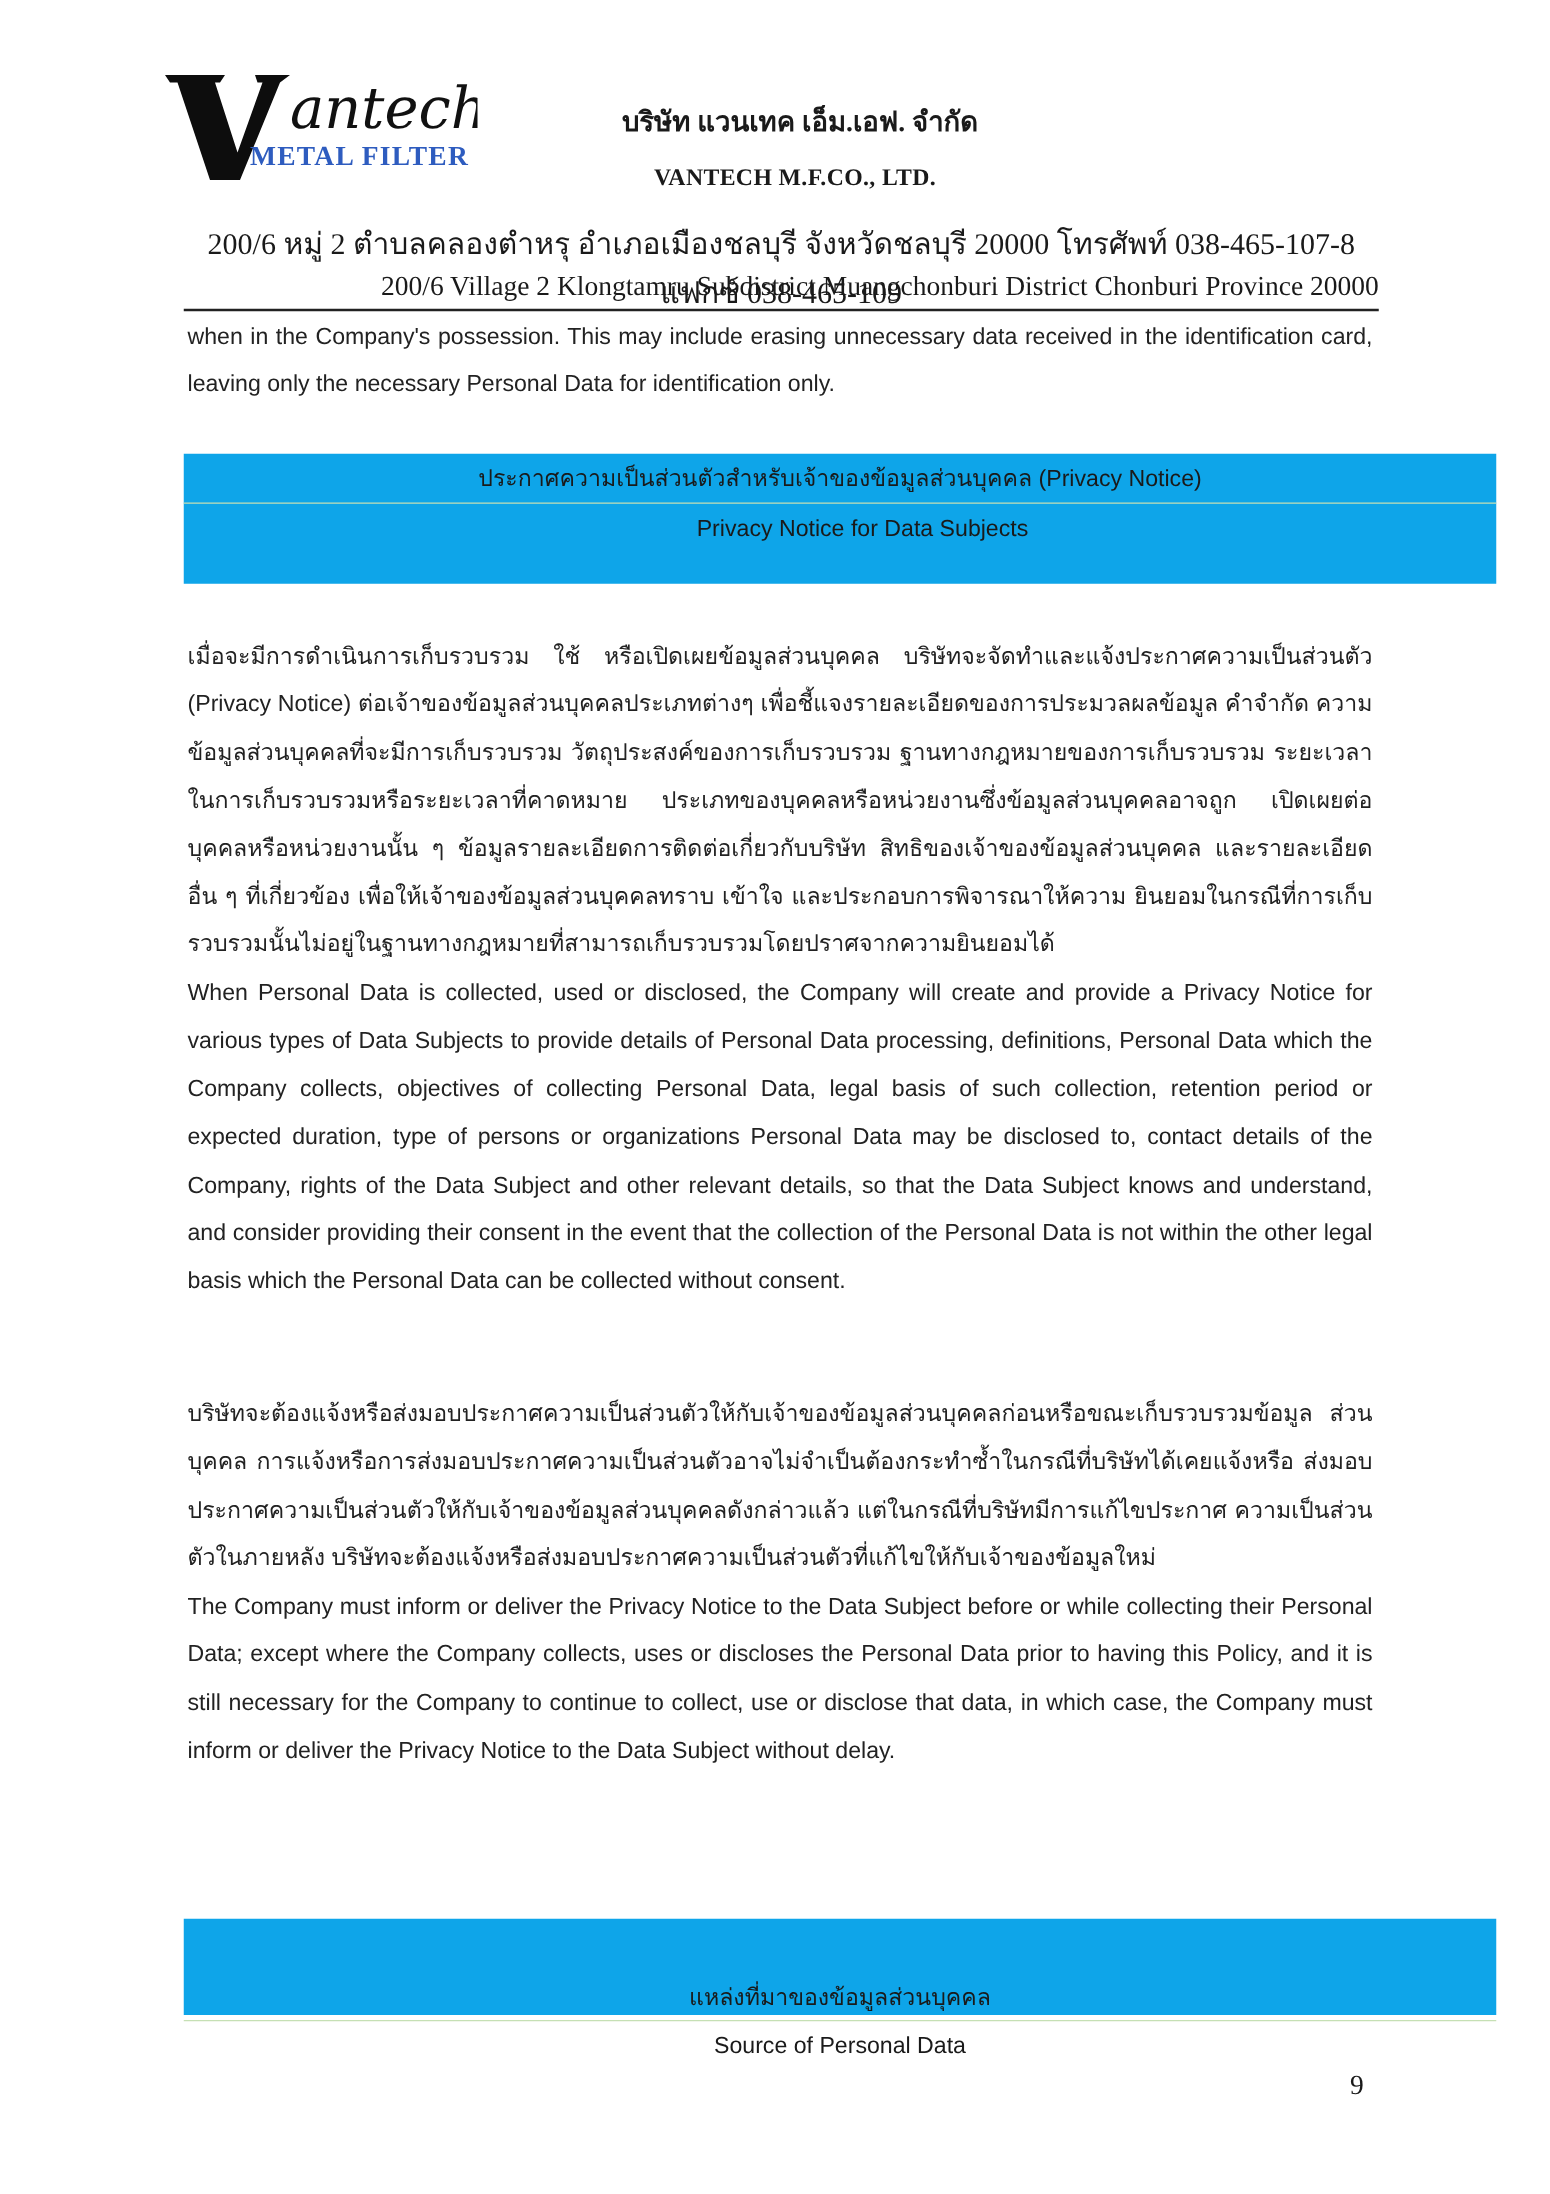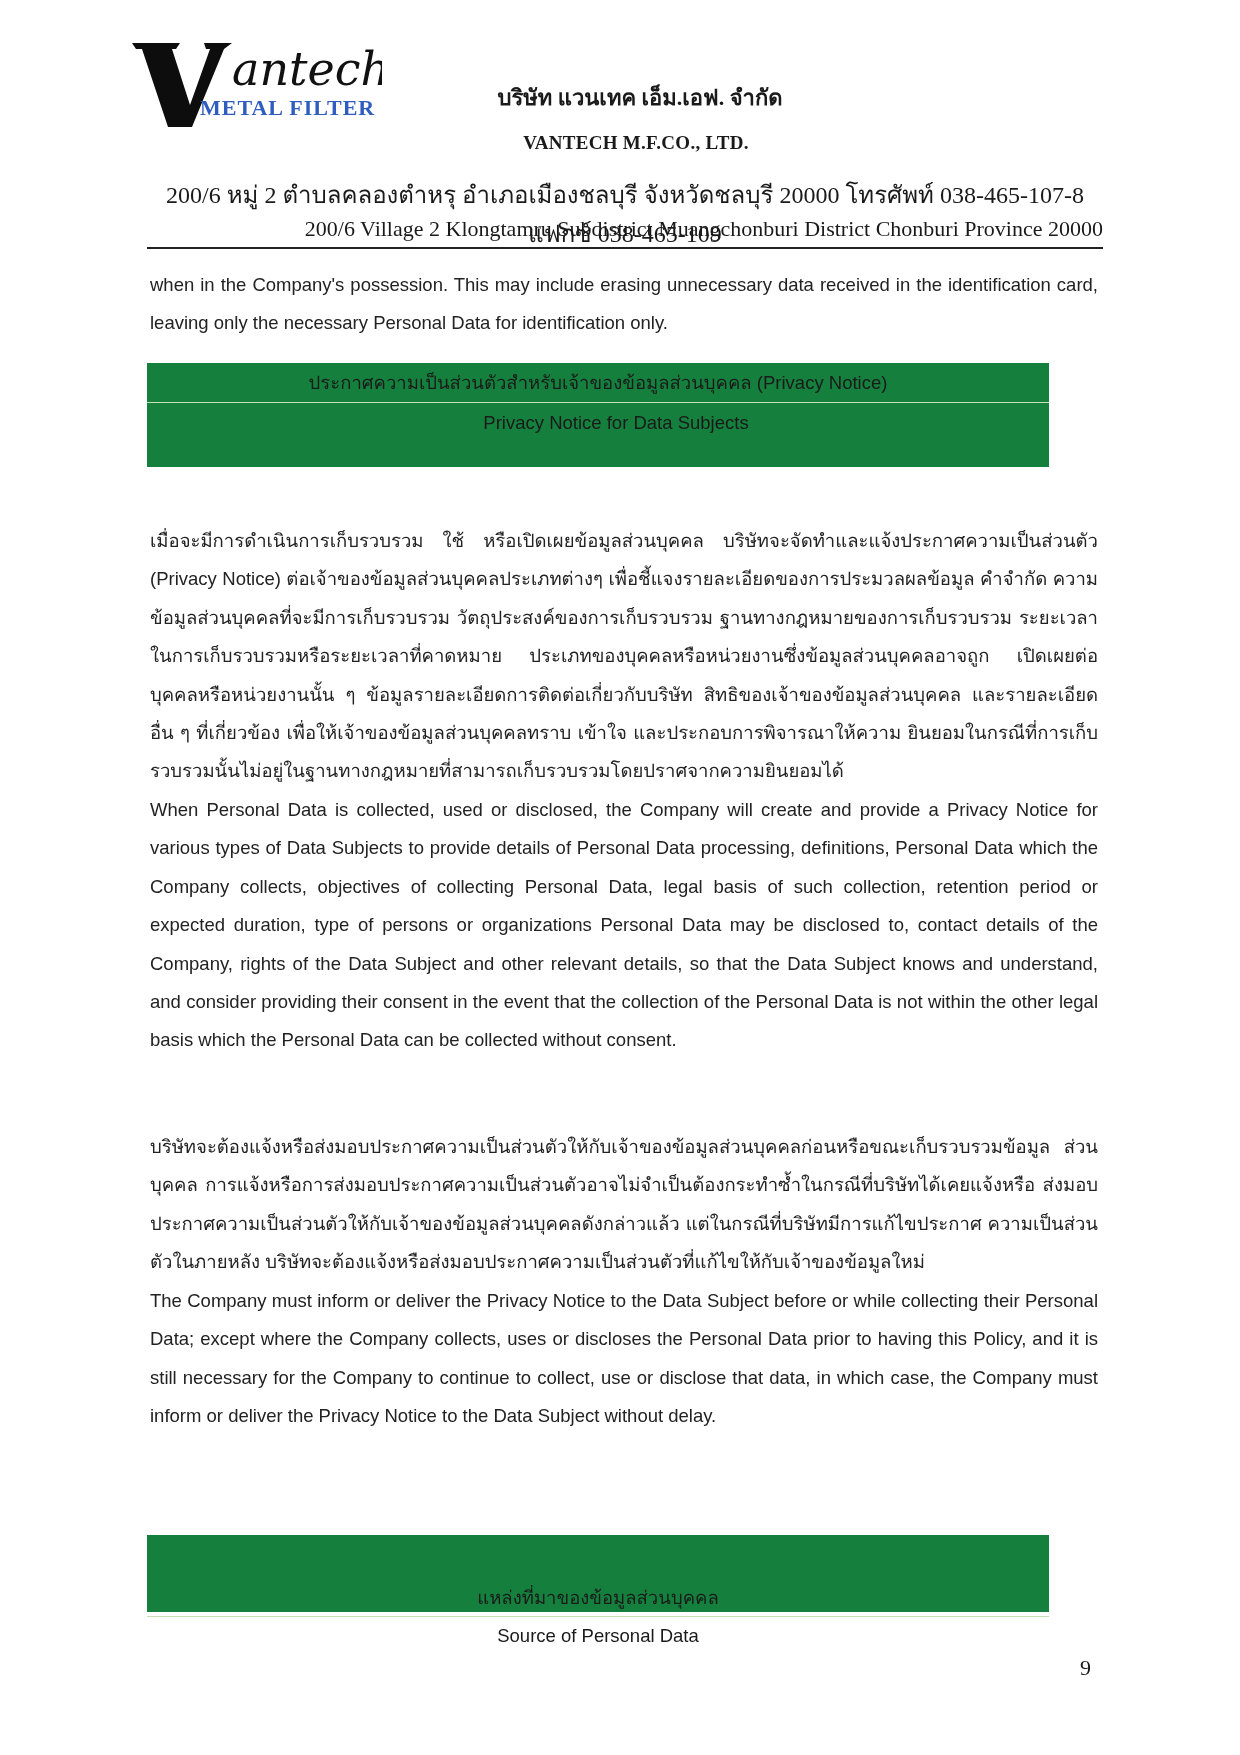--- a/index.html
+++ b/index.html
@@ -1,32 +1,32 @@
 <!DOCTYPE html>
 <html><head>
 <meta charset="utf-8">
 <style>
   html, body { margin: 0; padding: 0; background: #ffffff; }
   body { width: 1240px; height: 1755px; position: relative; overflow: hidden; color: #1a1a1a; }
   .serif { font-family: "Liberation Serif", "DejaVu Serif", serif; }
   .sans { font-family: "Liberation Sans", "DejaVu Sans", sans-serif; }
 
-  .logo { position: absolute; left: 132px; top: 39px; width: 250px; height: 90px; text-align: center; }
+  .logo { position: absolute; left: 132px; top: 56px; width: 250px; height: 90px; text-align: center; }
   .logo svg { width: 100%; height: 100%; }
 
   .co-thai { position: absolute; left: 380px; width: 520px; top: 80px; text-align: center; font-size: 22px; font-weight: bold; }
   .co-en { position: absolute; left: 0; width: 1240px; top: 132px; text-align: center; font-size: 19px; font-weight: bold; letter-spacing: 0.3px; padding-left: 8px; box-sizing: border-box; margin-left: 12px; }
   .addr-th { position: absolute; left: 147px; width: 956px; top: 175px; text-align: center; font-size: 24px; }
   .addr-en { position: absolute; left: 147px; width: 956px; top: 216px; text-align: right; font-size: 22px; }
   .rule { position: absolute; left: 147px; width: 956px; top: 247px; height: 2px; background: #222; }
 
-  .para { position: absolute; left: 150px; width: 948px; font-size: 18.5px; line-height: 38.4px; text-align: justify; color: #222; margin-top: 16px; }
+  .para { position: absolute; left: 150px; width: 948px; font-size: 18.5px; line-height: 38.4px; text-align: justify; color: #222; }
   .para.last-left { text-align-last: left; }
 
-  .green-box { position: absolute; left: 147px; width: 902px; background: #15803d; }
+  .green-box { position: absolute; left: 147px; width: 1050px; background: #0ea5e9; }
   .green-row { text-align: center; font-size: 18.5px; color: #1a1a1a; border-bottom: 1px solid #c6e0b4; box-sizing: border-box; }
   .green-row:last-child { border-bottom: none; }
 
   .page-num { position: absolute; left: 1080px; top: 1655px; font-size: 22px; }
 </style>
 </head>
 <body>
 
 <div class="logo">
   <svg viewBox="0 0 250 90">

